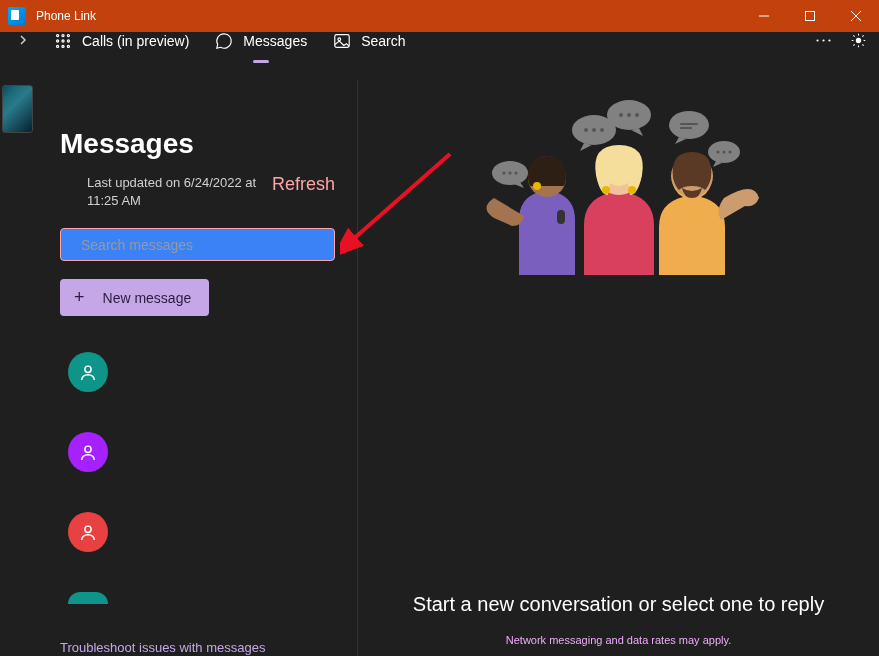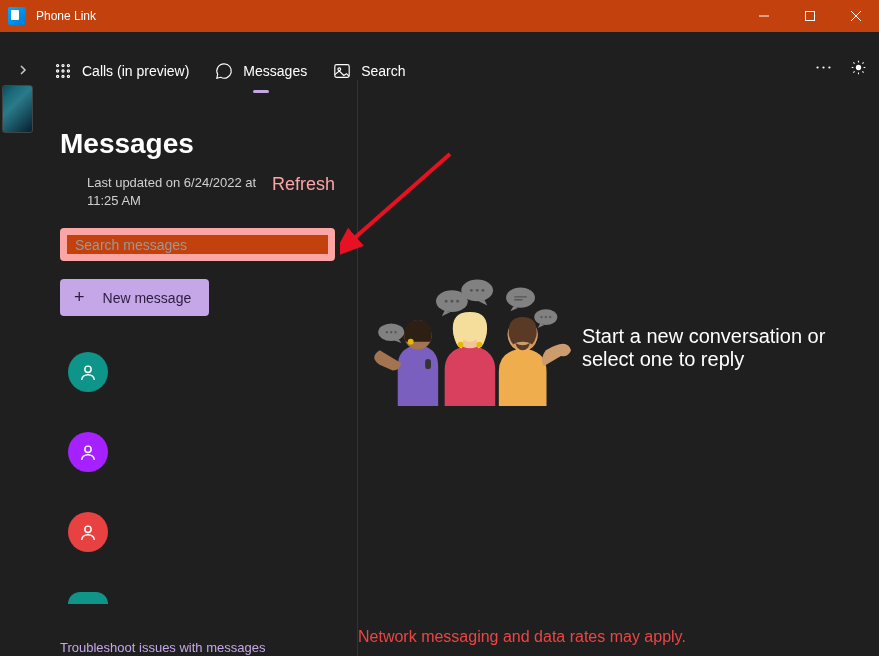--- a/index.html
+++ b/index.html
@@ -69,21 +69,21 @@
       height: 10px;
       stroke: #fff;
       fill: none;
       stroke-width: 1;
     }
 
     
     .nav-bar {
       height: 48px;
       display: flex;
-      align-items: flex-end;
+      align-items: flex-start;
       justify-content: space-between;
       padding: 0 12px 0 18px;
     }
     .nav-left {
       display: flex;
       align-items: center;
       gap: 26px;
     }
     .expand-chevron {
       color: #bbb;
@@ -177,24 +177,24 @@
       line-height: 1.4;
       max-width: 185px;
     }
     .refresh-link {
       font-size: 18px;
       color: #fca5a5;
       cursor: pointer;
     }
     .search-box {
       height: 33px;
-      background: #c2410c;
-      border: 7px solid #fca5a5;
+      background: #3b82f6;
+      border: 1px solid #fca5a5;
       border-radius: 4px;
-      padding: 0 8px;
+      padding: 0 20px;
       color: #fff;
       font-size: 14px;
       margin-bottom: 18px;
       width: 100%;
     }
     .search-box::placeholder {
       color: #999;
     }
     .new-msg-btn {
       display: inline-flex;
@@ -246,41 +246,41 @@
       bottom: 1px;
       left: 22px;
       font-size: 13px;
       color: #c5a7e8;
     }
 
     
     .right-panel {
       flex: 1;
       display: flex;
-      flex-direction: row;
+      flex-direction: column;
       align-items: center;
       justify-content: space-between;
       position: relative;
       padding-bottom: 40px;
     }
     .illustration {
       width: 310px;
       height: 195px;
       margin-bottom: 26px;
     }
     .empty-title {
       font-size: 20px;
       color: #ffffff;
       font-weight: 400;
     }
     .rates-note {
       position: absolute;
       bottom: 10px;
-      font-size: 16px;
-      color: #ef4444;
+      font-size: 11px;
+      color: #f0abfc;
     }
 
     
     .arrow {
       position: absolute;
       left: 340px;
       top: 146px;
       pointer-events: none;
     }
   </style>

